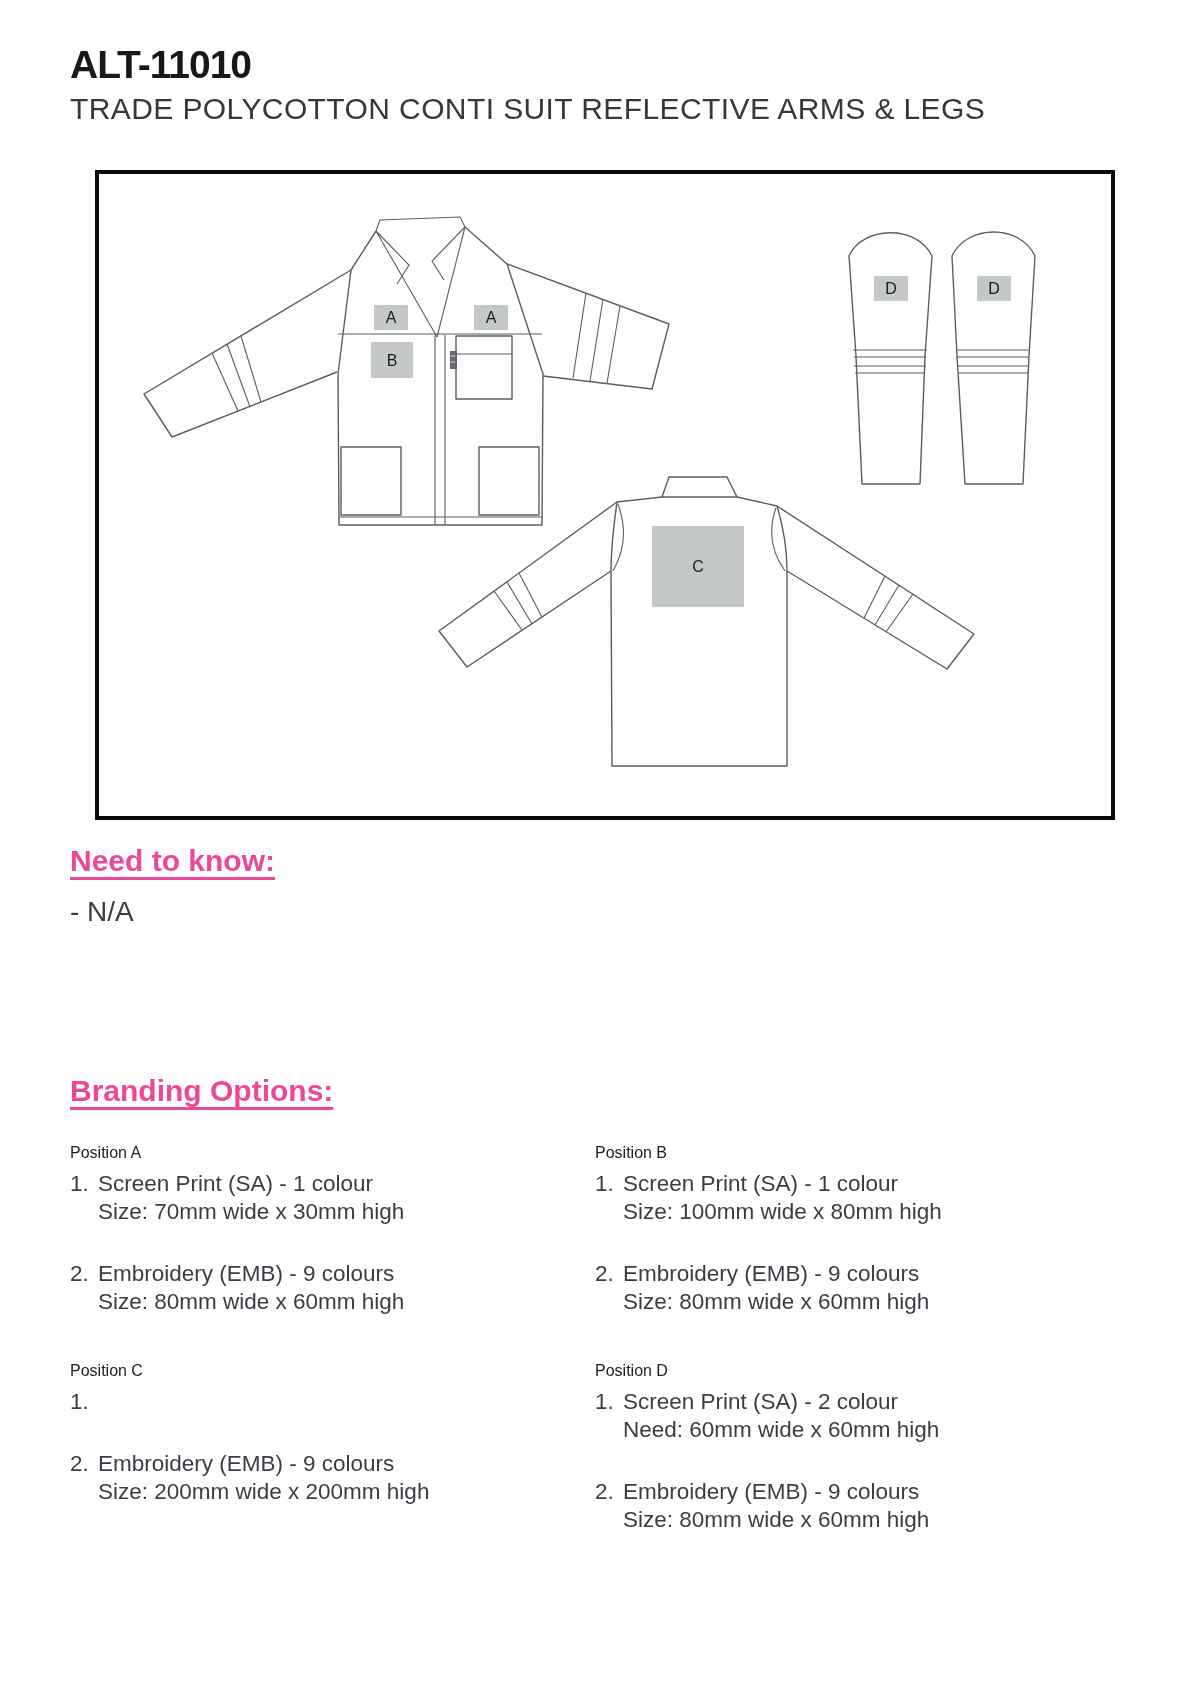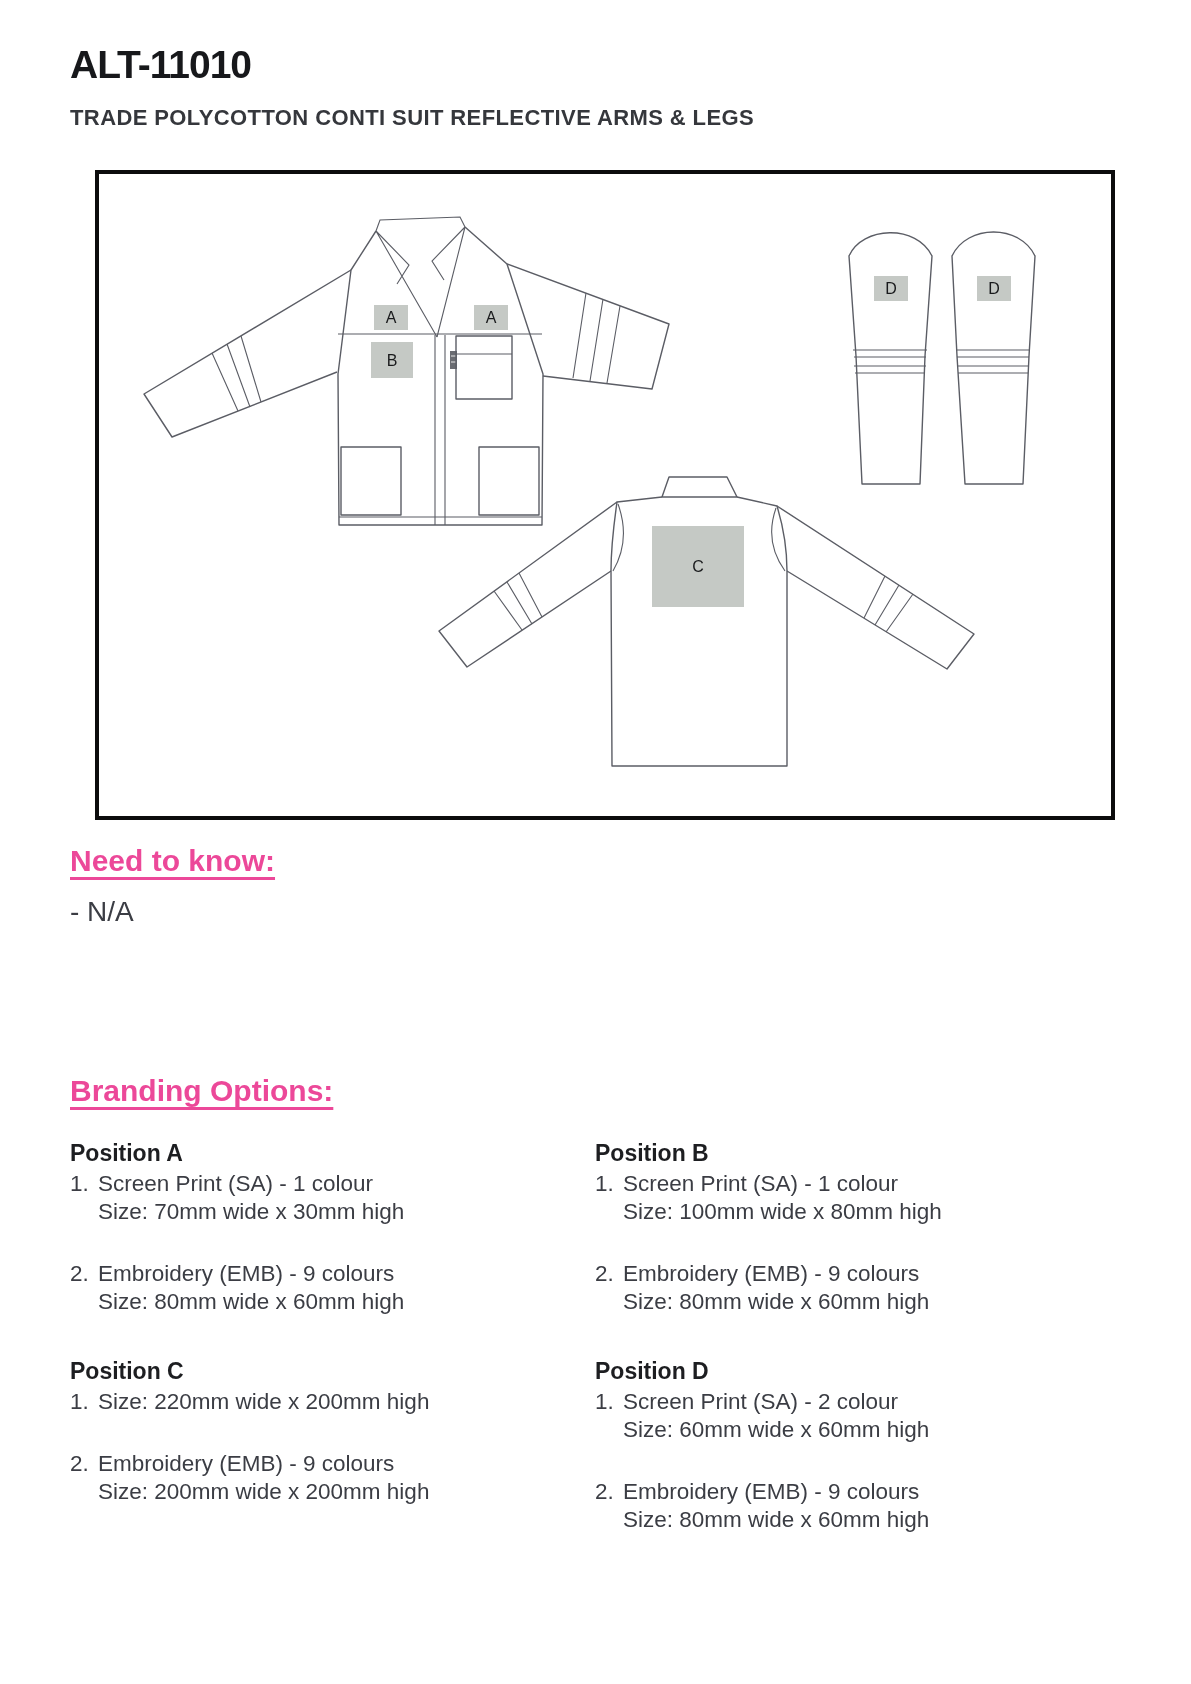--- a/index.html
+++ b/index.html
@@ -5,21 +5,21 @@
   html,body{margin:0;padding:0;background:#ffffff;}
   .page{
     position:relative;width:1191px;height:1684px;background:#fff;
     font-family:"Liberation Sans","DejaVu Sans",sans-serif;overflow:hidden;border-radius:10px;
   }
   .header{position:absolute;left:70px;top:42px;}
   .header h1{
     margin:0;font-size:39px;font-weight:700;color:#17181b;letter-spacing:-1px;line-height:46px;
   }
   .subtitle{
-    margin-top:12px;font-size:22px;font-weight:700;color:#35373c;letter-spacing:.4px;line-height:36px;
+    margin-top:3px;font-size:30px;font-weight:400;color:#35373c;letter-spacing:.4px;line-height:36px;
   }
   .diagram-frame{
     position:absolute;left:95px;top:170px;width:1020px;height:650px;
     border:4px solid #0c0c0d;box-sizing:border-box;background:#fff;
   }
   .diagram-frame svg{display:block;width:100%;height:100%;}
   .drawing-line{fill:none;stroke:#5b5d65;stroke-width:1.4;stroke-linejoin:round;}
   .detail-line{fill:none;stroke:#5b5d65;stroke-width:1.1;}
   .marker-box{fill:#c5c9c5;stroke:none;}
   .marker-label{
@@ -29,21 +29,21 @@
   .section-ntk{position:absolute;left:70px;top:844px;}
   .section-branding{position:absolute;left:70px;top:1074px;width:1070px;}
   .underlined-heading{
     margin:0;font-size:30px;font-weight:700;color:#ec4899;line-height:34px;
     text-decoration:underline;text-decoration-thickness:3px;text-underline-offset:6px;
   }
   .ntk-item{margin:20px 0 0 0;font-size:28px;color:#3b3d44;line-height:28px;}
   .positions-grid{
     display:grid;grid-template-columns:525px auto;row-gap:42px;margin-top:32px;
   }
-  .position h3{margin:0 0 4px 0;font-size:23px;font-weight:700;color:#1d1e21;line-height:26px;}
+  .position h3{margin:0 0 4px 0;font-size:16px;font-weight:400;color:#1d1e21;line-height:26px;}
   .opt{display:flex;font-size:22.5px;color:#3b3d44;line-height:28px;}
   .opt + .opt{margin-top:34px;}
   .opt .num{width:28px;flex:none;}
   .opt-lines{display:flex;flex-direction:column;}
 </style>
 </head>
 <body>
 
 <div class="page">
 
@@ -165,39 +165,38 @@
             <span>Size: 80mm wide x 60mm high</span>
           </span>
         </div>
       </div>
 
       <div class="position">
         <h3>Position C</h3>
         <div class="opt">
           <span class="num">1.</span>
           <span class="opt-lines">
-            <span>Size: 220mm wide x 200mm high</span>
           </span>
         </div>
         <div class="opt">
           <span class="num">2.</span>
           <span class="opt-lines">
             <span>Embroidery (EMB) - 9 colours</span>
             <span>Size: 200mm wide x 200mm high</span>
           </span>
         </div>
       </div>
 
       <div class="position">
         <h3>Position D</h3>
         <div class="opt">
           <span class="num">1.</span>
           <span class="opt-lines">
             <span>Screen Print (SA) - 2 colour</span>
-            <span>Size: 60mm wide x 60mm high</span>
+            <span>Need: 60mm wide x 60mm high</span>
           </span>
         </div>
         <div class="opt">
           <span class="num">2.</span>
           <span class="opt-lines">
             <span>Embroidery (EMB) - 9 colours</span>
             <span>Size: 80mm wide x 60mm high</span>
           </span>
         </div>
       </div>

